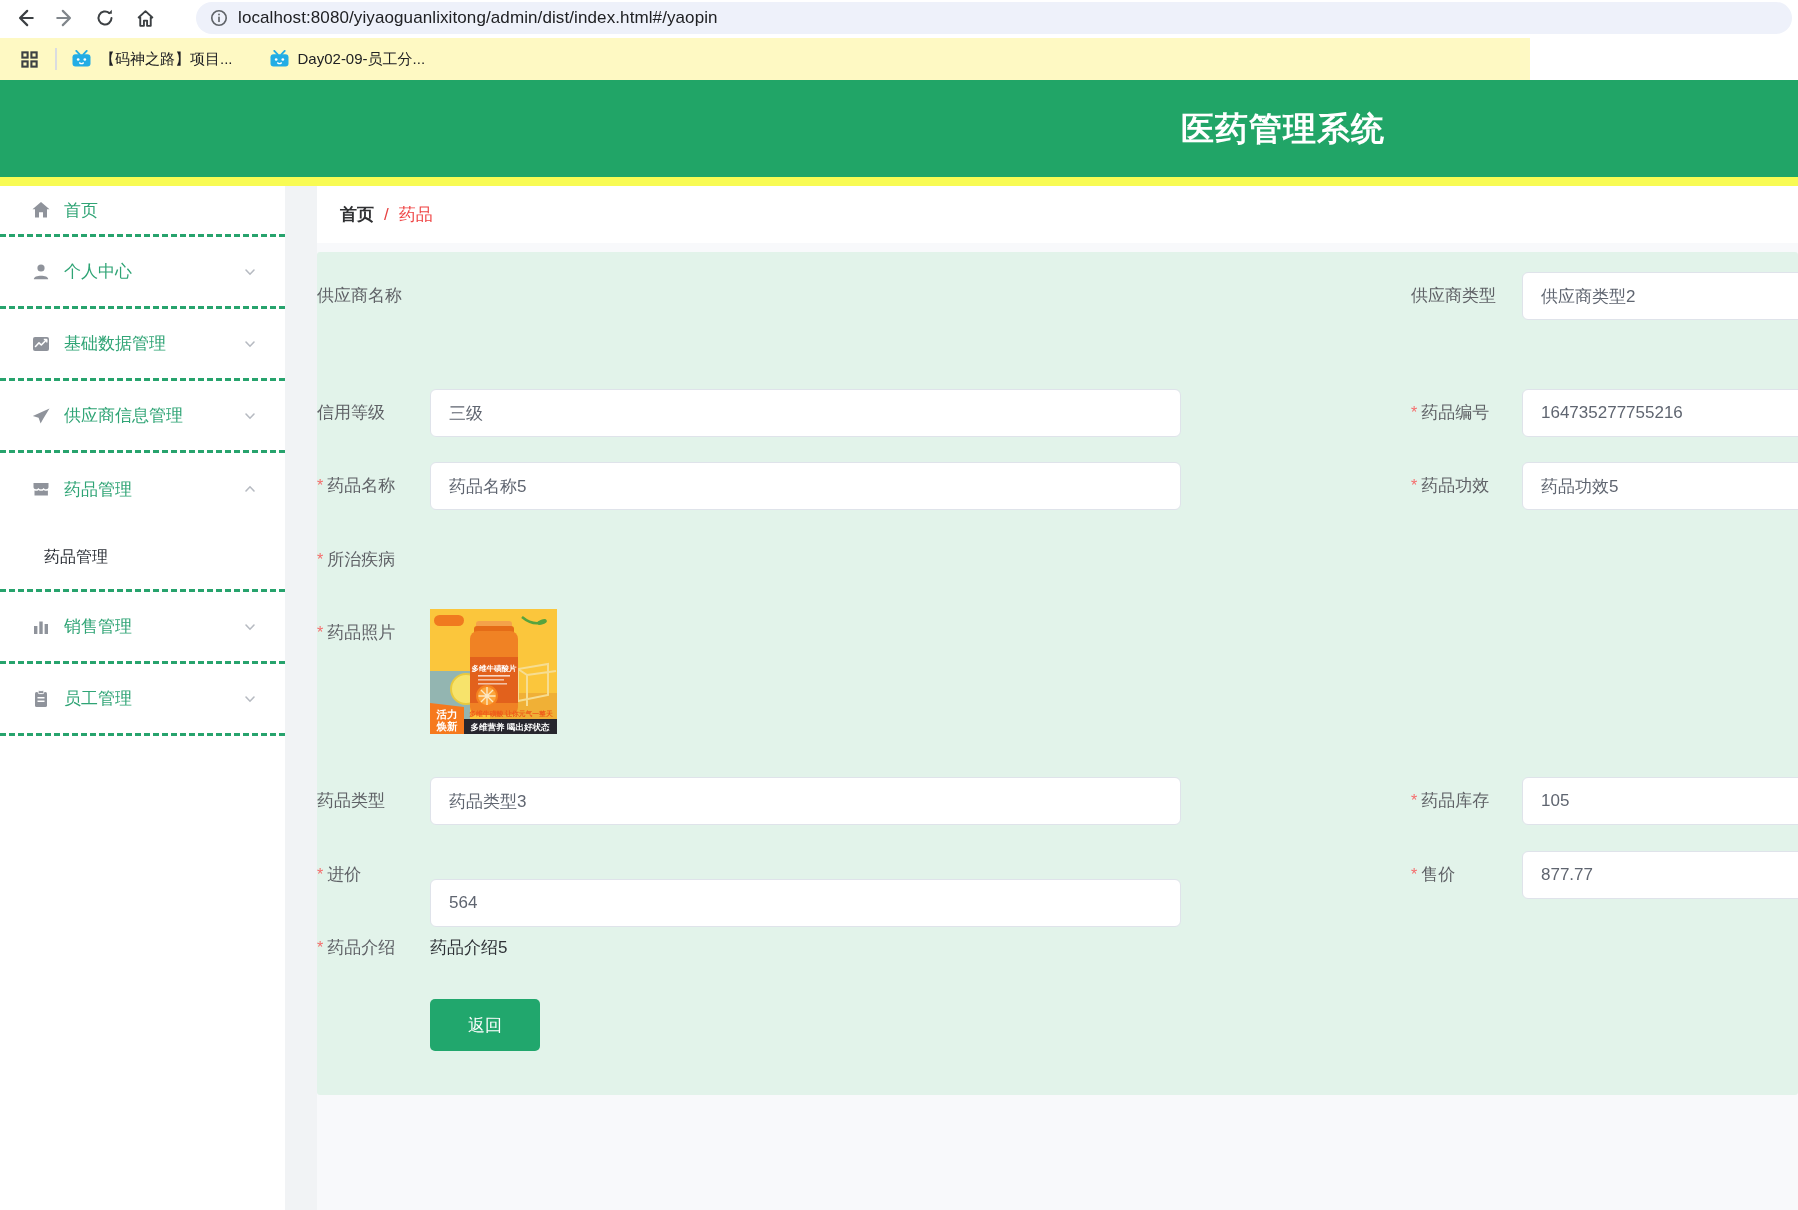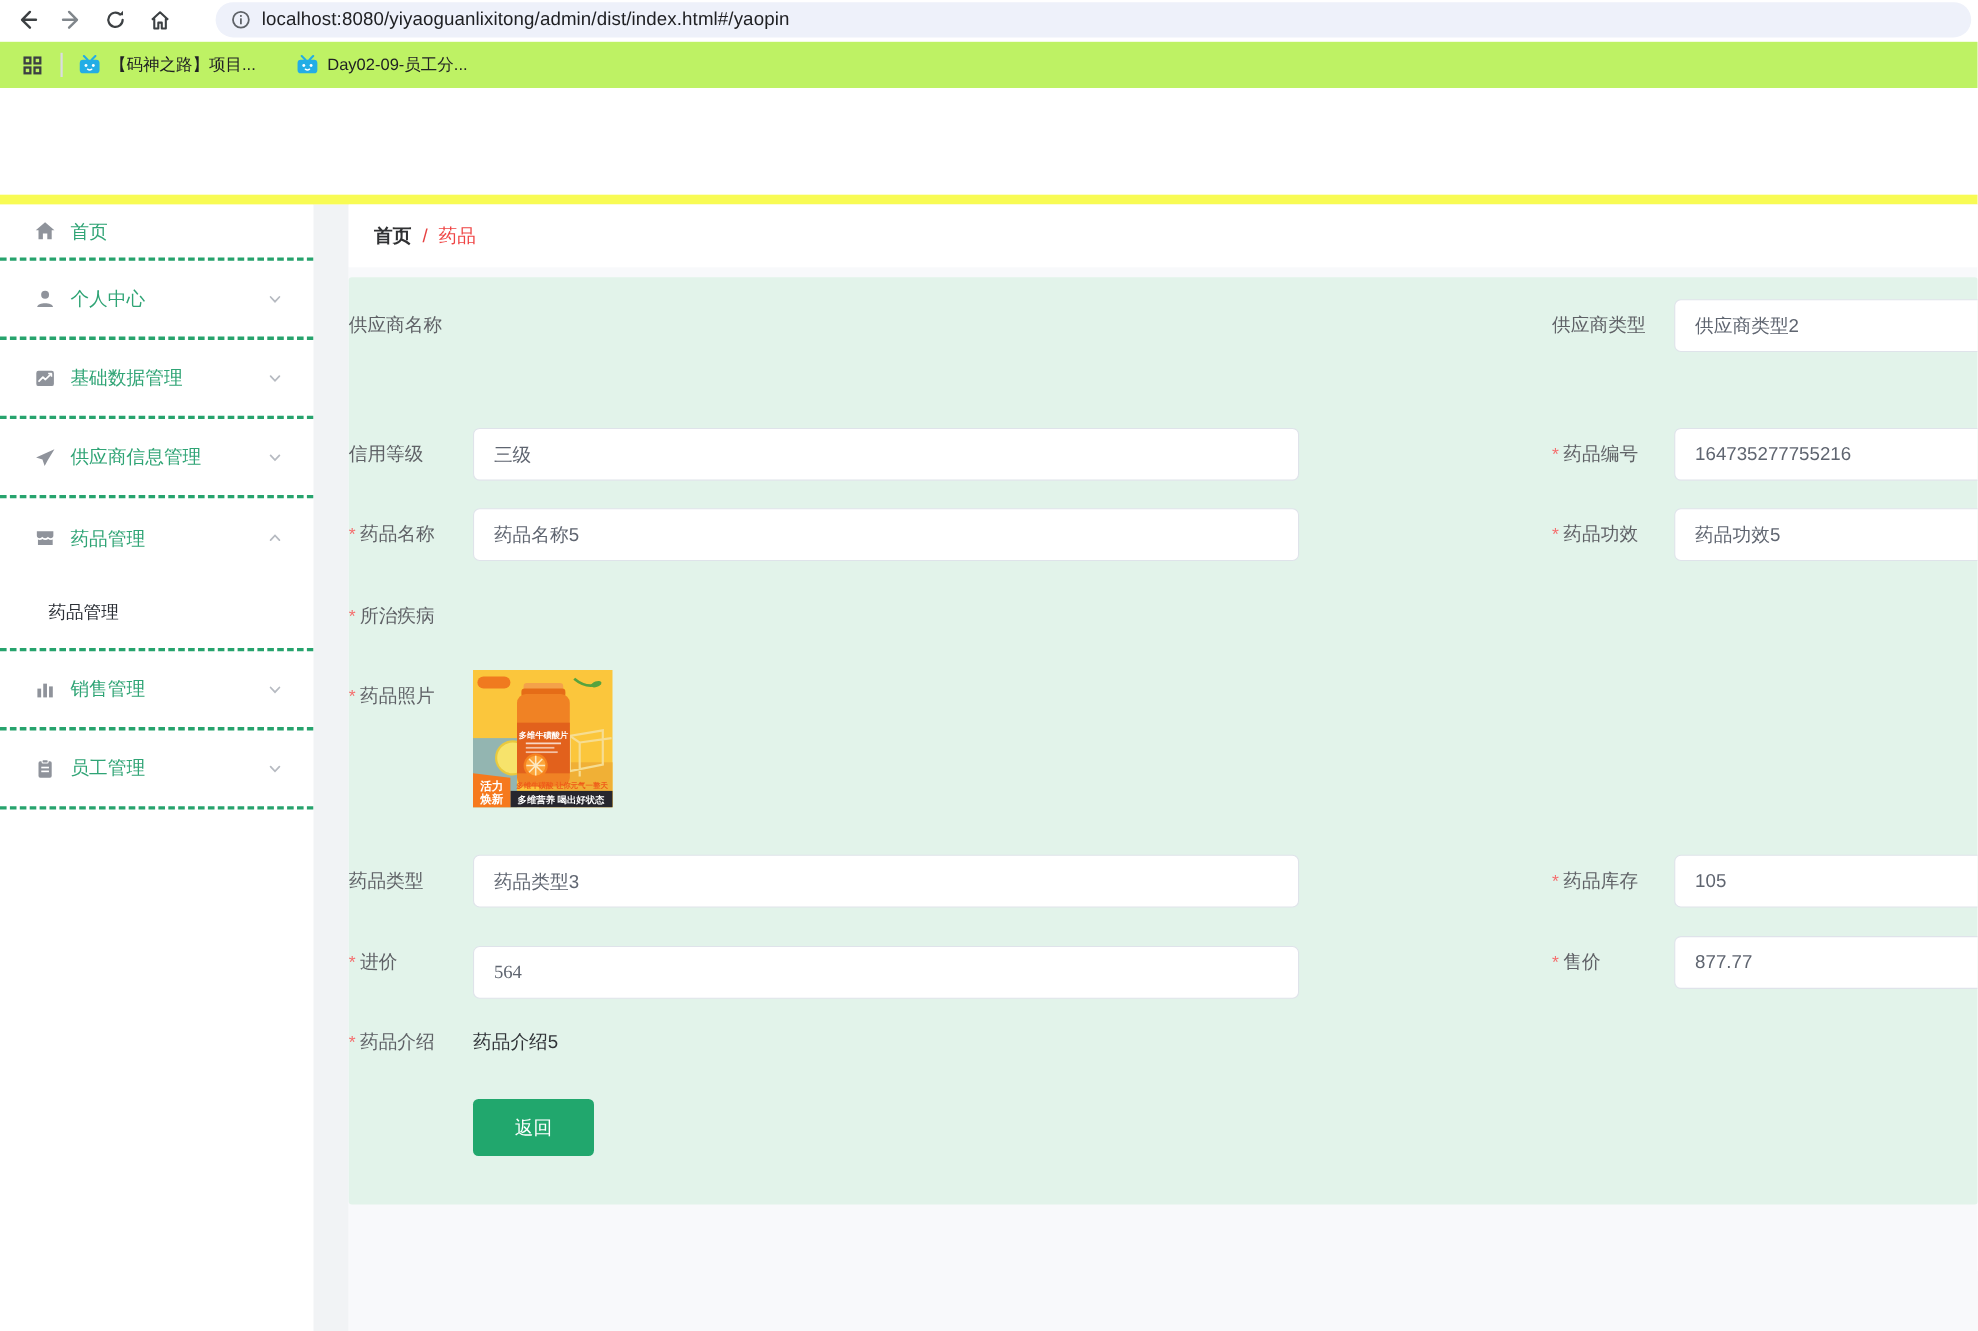--- a/index.html
+++ b/index.html
@@ -4,21 +4,21 @@
 <style>
   * { margin:0; padding:0; box-sizing:border-box; }
   html,body { width:1798px; height:1210px; background:#fff; font-family:"Liberation Sans", sans-serif; }
   #page { position:relative; width:1798px; height:1210px; overflow:hidden; background:#fff; }
 
   
   .toolbar { position:absolute; left:0; top:0; width:1798px; height:38px; background:#fff; }
   .nav-ic { position:absolute; top:3px; width:30px; height:30px; display:flex; align-items:center; justify-content:center; border-radius:50%; cursor:pointer; }
   .urlbar { position:absolute; left:196px; top:2px; width:1596px; height:32px; background:#eef1fa; border-radius:16px; display:flex; align-items:center; padding-left:14px; }
   .urltxt { font-size:17px; color:#202124; margin-left:10px; letter-spacing:0.1px; }
-  .bookmarks { position:absolute; left:0; top:38px; width:1798px; height:42px; background:#bef264; display:flex; align-items:center; }
+  .bookmarks { position:absolute; left:0; top:38px; width:1530px; height:42px; background:#fef9c3; display:flex; align-items:center; }
   .bm-sep { width:2px; height:22px; background:#dadce0; margin:0 14px 0 16px; }
   .bm { display:flex; align-items:center; gap:8px; margin-right:36px; cursor:pointer; }
   .bm-label { font-size:15px; color:#202124; }
 
   
   .appheader { position:absolute; left:0; top:80px; width:1798px; height:97px; background:#21a567; }
   .apptitle { position:absolute; left:1181px; top:0; height:97px; line-height:97px; color:#fff; font-size:33px; font-weight:bold; letter-spacing:1px; }
   .yellowbar { position:absolute; left:0; top:177px; width:1798px; height:9px; background:#f8fb54; }
 
   
@@ -117,20 +117,23 @@
           <path d="M5.5 1 L9 4.6 M16.5 1 L13 4.6" stroke="#23ade5" stroke-width="2" stroke-linecap="round"></path>
           <rect x="1.5" y="4.5" width="19" height="13" rx="3.2" fill="#23ade5"></rect>
           <circle cx="7.5" cy="10" r="1.4" fill="#fff"></circle>
           <circle cx="14.5" cy="10" r="1.4" fill="#fff"></circle>
           <path d="M9 13.6 q2 1.5 4 0" stroke="#fff" stroke-width="1.4" fill="none" stroke-linecap="round"></path>
         </svg>
       <span class="bm-label">Day02-09-员工分...</span>
     </div>
   </div>
 
+  <div class="appheader">
+    <div class="apptitle">医药管理系统</div>
+  </div>
   <div class="yellowbar"></div>
 
   <div class="sidebar">
     <div class="s-item first s-dash">
       <span class="sic">
           <svg width="20" height="20" viewBox="0 0 20 20">
             <path d="M10 2 L18.5 9.3 H16 V17.5 H12 V12.3 H8 V17.5 H4 V9.3 H1.5 Z" fill="#8f939b"></path>
           </svg>
         </span>
       <span class="lbl">首页</span>
@@ -274,21 +277,21 @@
           <text x="17" y="121" font-size="10.5" font-weight="bold" fill="#fff" text-anchor="middle" font-family="Liberation Sans, sans-serif">焕新</text>
         </svg>
       </div>
 
       <div class="flabel" style="left:0;top:525px"><span>药品类型</span></div>
       <input class="finput lft" style="top: 525px;" value="药品类型3">
       <div class="flabel rt" style="top:525px"><span class="req">*</span><span>药品库存</span></div>
       <input class="finput rgt" style="top: 525px;" value="105">
 
       <div class="flabel" style="left:0;top:599px"><span class="req">*</span><span>进价</span></div>
-      <input class="finput lft" style="top: 608px; font-family: Liberation Serif, serif;" value="564">
+      <input class="finput lft" style="top: 627px;" value="564">
       <div class="flabel rt" style="top:599px"><span class="req">*</span><span>售价</span></div>
       <input class="finput rgt" style="top: 599px;" value="877.77">
 
       <div class="flabel" style="left:0;top:672px"><span class="req">*</span><span>药品介绍</span></div>
       <div class="fplain" style="top:672px">药品介绍5</div>
 
       <button class="backbtn">返回</button>
     </div>
   </div>
 

